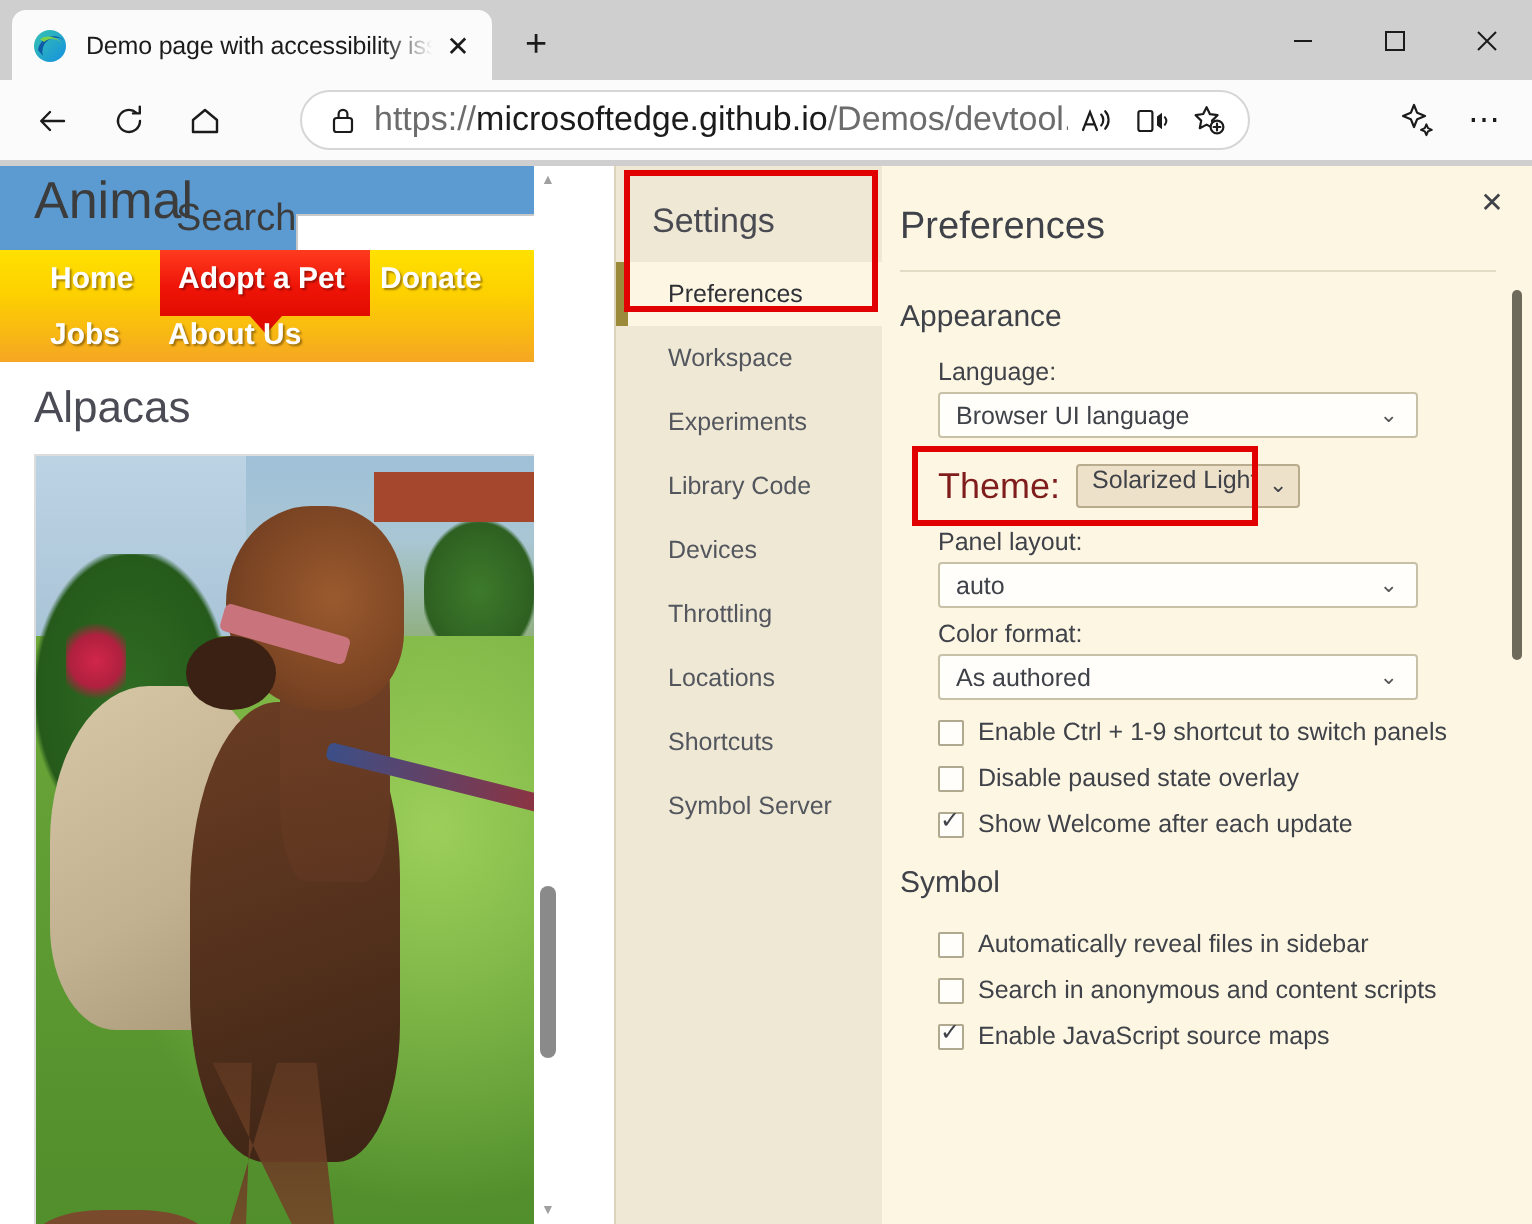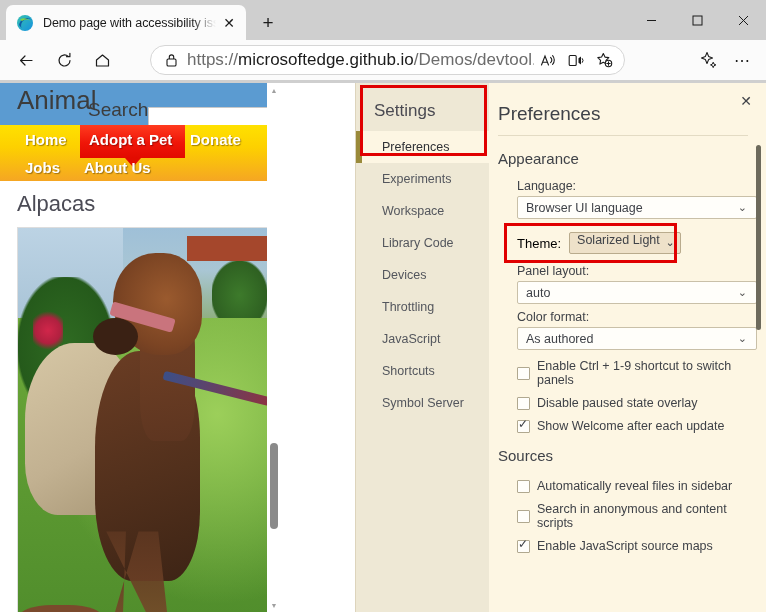--- a/index.html
+++ b/index.html
@@ -219,21 +219,21 @@
   .wp-sb-up { top: 0; }
   .wp-sb-down { bottom: 0; }
   .wp-sb-thumb {
     position: absolute; left: 3px; top: 360px; width: 8px; height: 86px;
     background: #8a8a8a; border-radius: 4px;
   }
 
   
   .devtools {
     position: relative; flex: 1 1 auto; height: 529px;
-    background: #fdf6e3; display: flex; border-left: 1px solid #ddd4bc; margin-left: 48px;
+    background: #fdf6e3; display: flex; border-left: 1px solid #ddd4bc;
   }
   .st-sidebar {
     position: relative; flex: 0 0 133px; height: 529px;
     background: #eee8d5; padding-top: 12px;
   }
   .st-title {
     font-size: 17px; color: #4a4a52; padding: 6px 0 10px 18px; font-weight: 400;
   }
   .st-item {
     position: relative; font-size: 12.5px; color: #53565d;
@@ -274,21 +274,21 @@
     display: flex; align-items: center; padding: 0 8px;
     font-size: 12.5px; color: #3f4248;
   }
   .st-select .chev {
     position: absolute; right: 9px; top: 4px; font-size: 11px; color: #555;
   }
   .theme-row {
     position: relative; display: flex; align-items: center;
     margin: 9px 0 4px 0; height: 30px;
   }
-  .theme-label { font-size: 13px; color: #000000; margin-right: 8px; }
+  .theme-label { font-size: 18px; color: #7f1d1d; margin-right: 8px; }
   .theme-select {
     position: relative; height: 22px; background: #eee1c9;
     border: 1px solid #b9ab8d; border-radius: 2px;
     display: flex; padding: 0 20px 0 7px;
     font-size: 12.5px; color: #3f4248;
   }
   .theme-select .chev { position: absolute; right: 5px; top: 3px; font-size: 11px; }
   .anno-theme {
     position: absolute; left: -13px; top: -5px; width: 173px; height: 40px;
     border: 3px solid #e00000; pointer-events: none;
@@ -461,26 +461,26 @@
         <div class="wp-sb-thumb"></div>
         <div class="wp-sb-arrow wp-sb-down">▼</div>
       </div>
     </div>
 
     <div class="devtools">
 
       <div class="st-sidebar">
         <div class="st-title">Settings</div>
         <div class="st-item active"><span>Preferences</span></div>
+        <div class="st-item"><span>Workspace</span></div>
         <div class="st-item"><span>Experiments</span></div>
-        <div class="st-item"><span>Workspace</span></div>
         <div class="st-item"><span>Library Code</span></div>
         <div class="st-item"><span>Devices</span></div>
         <div class="st-item"><span>Throttling</span></div>
-        <div class="st-item"><span>JavaScript</span></div>
+        <div class="st-item"><span>Locations</span></div>
         <div class="st-item"><span>Shortcuts</span></div>
         <div class="st-item"><span>Symbol Server</span></div>
         <div class="anno-settings"></div>
       </div>
 
       <div class="st-main">
         <div class="st-close">✕</div>
         <div class="st-h1">Preferences</div>
         <div class="st-rule"></div>
 
@@ -529,21 +529,21 @@
           <label class="st-check">
             <span class="cbox"></span>
             <span>Disable paused state overlay</span>
           </label>
           <label class="st-check">
             <span class="cbox on"></span>
             <span>Show Welcome after each update</span>
           </label>
         </div>
 
-        <div class="st-section">Sources</div>
+        <div class="st-section">Symbol</div>
 
         <div class="st-field">
           <label class="st-check">
             <span class="cbox"></span>
             <span>Automatically reveal files in sidebar</span>
           </label>
           <label class="st-check">
             <span class="cbox"></span>
             <span>Search in anonymous and content scripts</span>
           </label>

